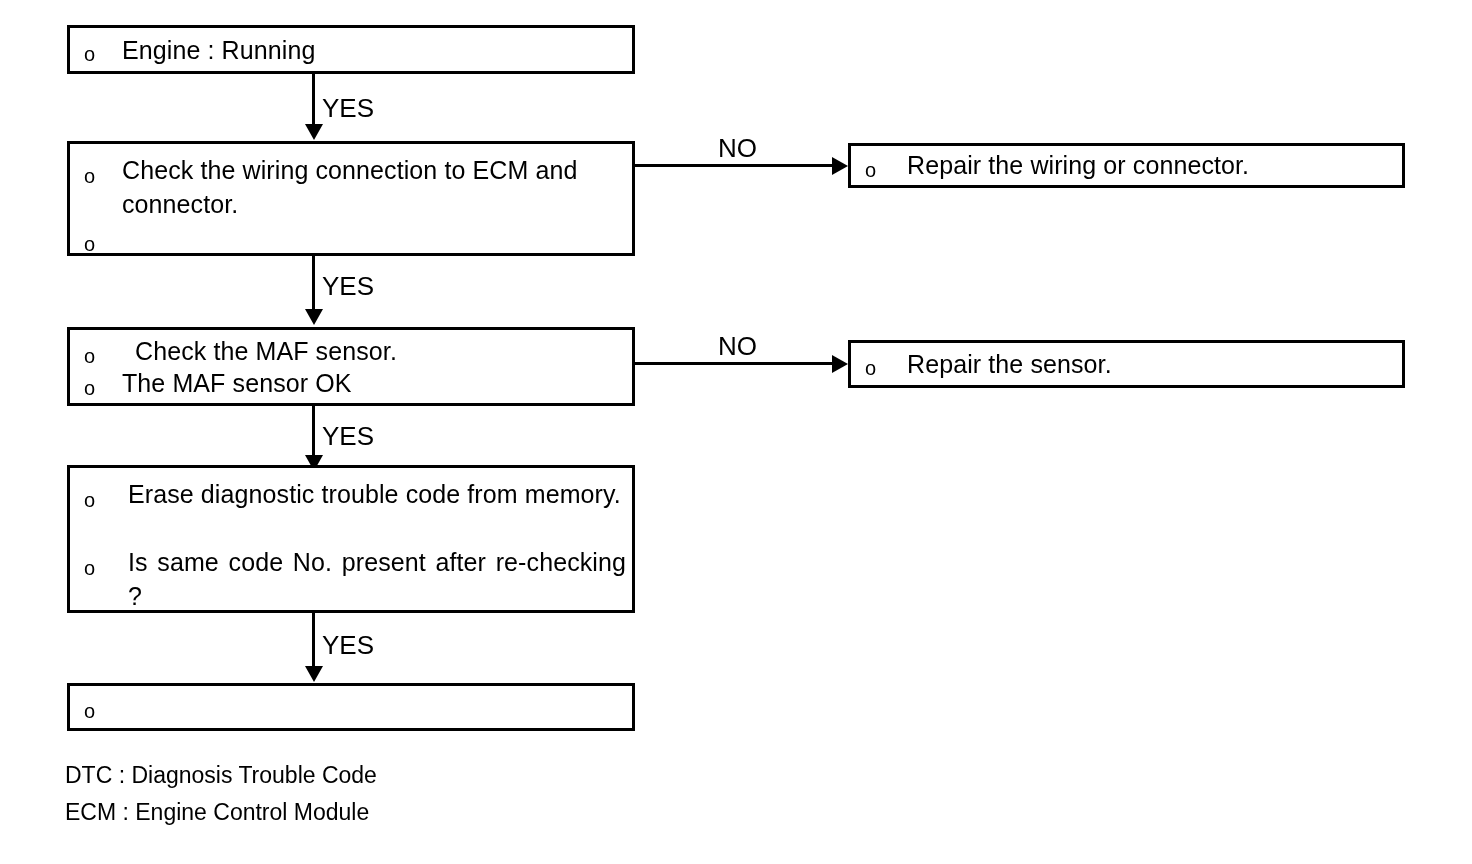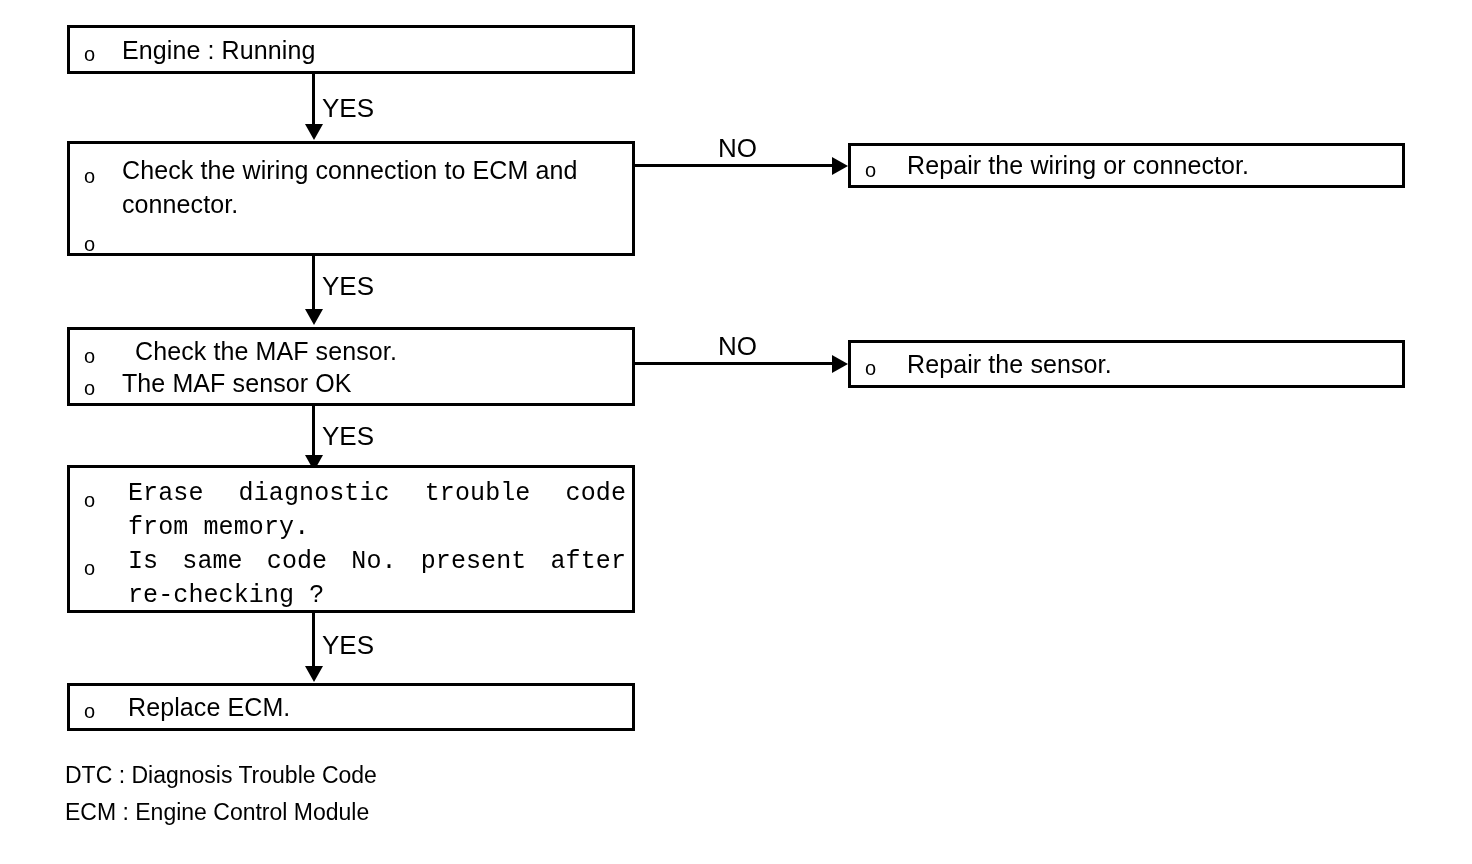--- a/index.html
+++ b/index.html
@@ -38,21 +38,20 @@
   .itext {
     position: absolute;
     font-size: 25px;
     line-height: 34px;
     letter-spacing: 0.1px;
     white-space: pre-wrap;
   }
   .itext.justify {
     text-align: justify;
     text-align-last: left;
-    font-family: Liberation Mono, monospace;
   }
 
   
   .vline {
     position: absolute;
     width: 3px;
     background: #000000;
   }
   .hline {
     position: absolute;
@@ -162,20 +161,19 @@
     </div>
   </div>
 
   <div class="vline" style="left:312px; top:613px; height:55px;"></div>
   <div class="arrow-down" style="left:305px; top:666px;"></div>
   <span class="edge-label" style="left:322px; top:632px;">YES</span>
 
   <div class="box" style="left:67px; top:683px; width:568px; height:48px;">
     <div class="box-inner">
       <span class="bullet" style="left:14px; top:15px;">o</span>
-      <span class="itext" style="left:58px; top:4px; width:490px;">Replace ECM.</span>
     </div>
   </div>
 
   <span class="legend-line" style="left:65px; top:764px;">DTC : Diagnosis Trouble Code</span>
   <span class="legend-line" style="left:65px; top:801px;">ECM : Engine Control Module</span>
 
 </div>
 
 </body></html>

